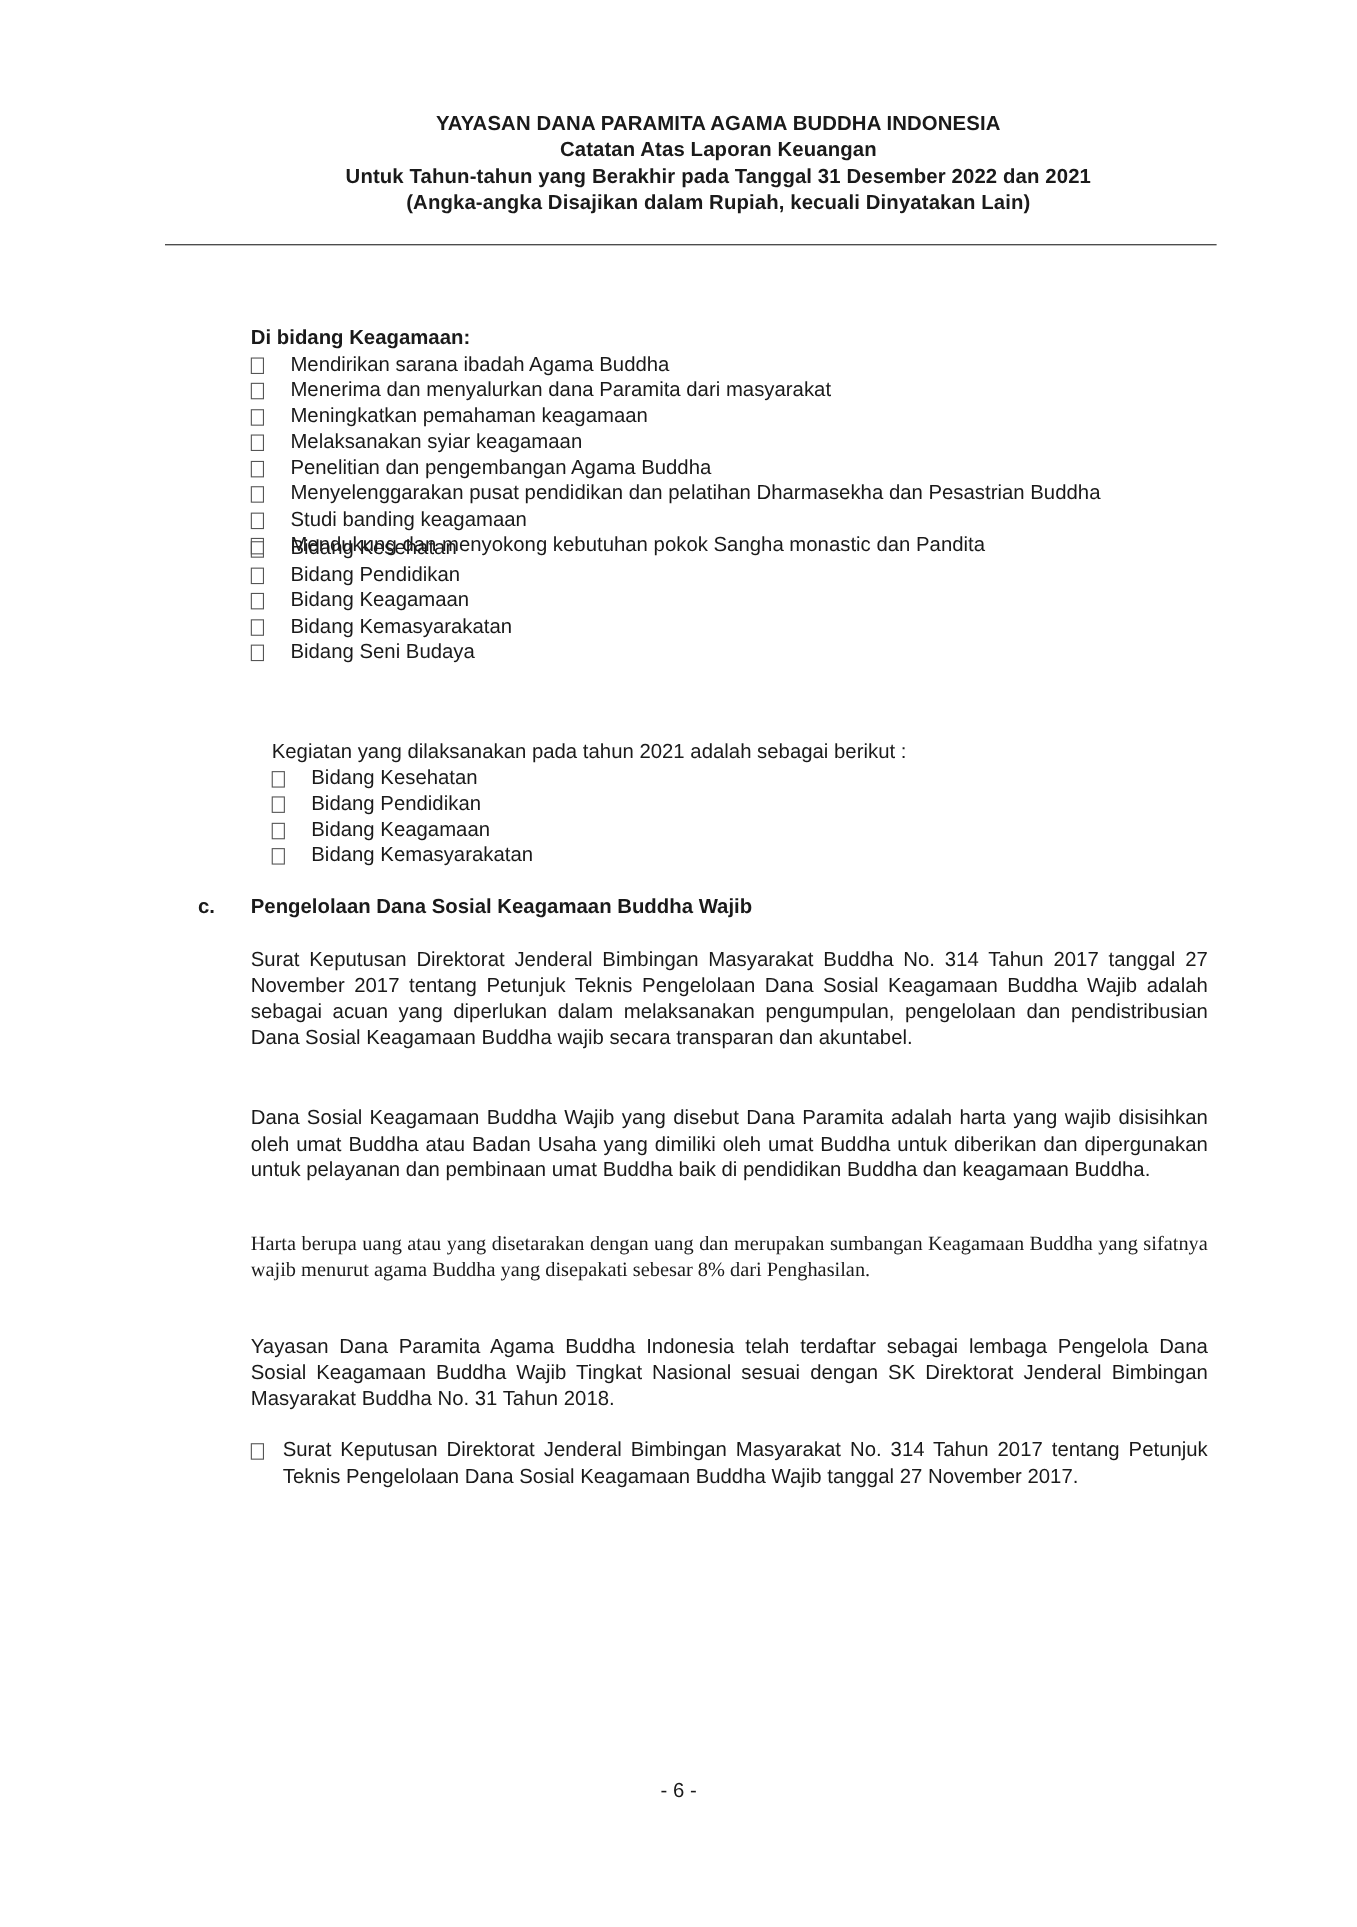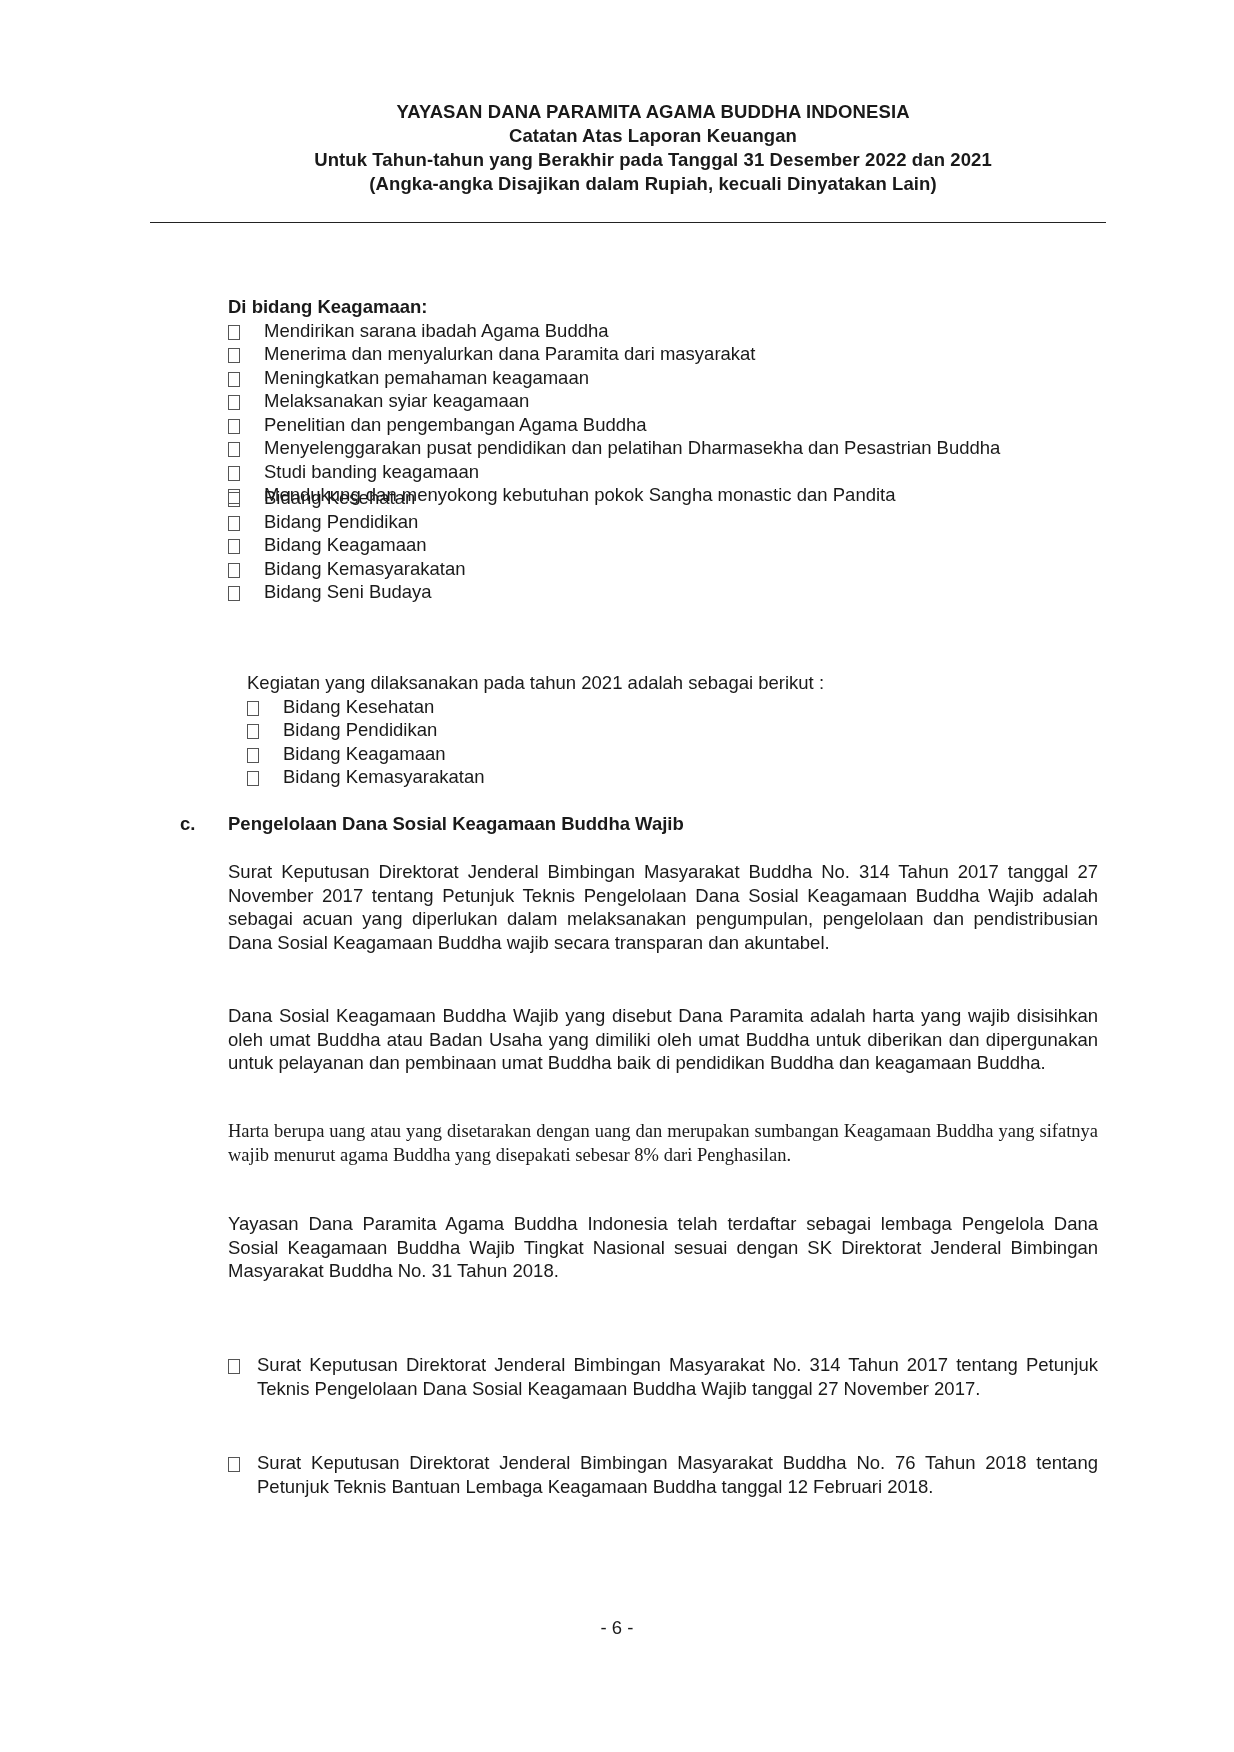--- a/index.html
+++ b/index.html
@@ -7,21 +7,21 @@
          font-family:"Liberation Sans", sans-serif; color:#1a1a1a; }
   .page { position:absolute; left:0; top:0; width:1234px; height:1752px; }
   .header { position:absolute; left:0; width:1234px; top:100px; text-align:center;padding-left:36px; }
   .header .hl { font-weight:bold; font-size:18.5px; line-height:24px; letter-spacing:0.1px; }
   .rule { position:absolute; left:150px; width:956px; top:222px; height:0; border-top:1.6px solid #222; }
   .block { position:absolute; left:228px; width:870px; font-size:18.5px; line-height:23.5px; }
   .sub-heading { font-weight:bold; }
   .bullet { display:flex; align-items:flex-start; }
   .box { display:inline-block; width:10px; height:13px; border:1px solid #555; margin-top:6px; margin-right:24px; flex:none; }
   .para { text-align:justify; }
-  .ref { display:flex; align-items:flex-start;margin-top:47px; }
+  .ref { display:flex; align-items:flex-start; }
   .ref .box { margin-right:17px; }
   .ref .txt { text-align:justify; flex:1; }
   .sec-c { position:absolute; left:180px; top:813px; font-size:18.5px; font-weight:bold; }
   .sec-c .letter { display:inline-block; width:48px; }
   .pageno { position:absolute; left:0; width:1234px; top:1617px; text-align:center; font-size:18.5px; }
 </style>
 </head>
 <body>
 
 <div class="page">
@@ -119,19 +119,15 @@
 
   <div class="block para" style="top:860px; width:870px;">Surat Keputusan Direktorat Jenderal Bimbingan Masyarakat Buddha No. 314 Tahun 2017 tanggal 27 November 2017 tentang Petunjuk Teknis Pengelolaan Dana Sosial Keagamaan Buddha Wajib adalah sebagai acuan yang diperlukan dalam melaksanakan pengumpulan, pengelolaan dan pendistribusian Dana Sosial Keagamaan Buddha wajib secara transparan dan akuntabel.</div>
   <div class="block para" style="top:1004px; width:870px;">Dana Sosial Keagamaan Buddha Wajib yang disebut Dana Paramita adalah harta yang wajib disisihkan oleh umat Buddha atau Badan Usaha yang dimiliki oleh umat Buddha untuk diberikan dan dipergunakan untuk pelayanan dan pembinaan umat Buddha baik di pendidikan Buddha dan keagamaan Buddha.</div>
   <div class="block para" style="top:1120px; width:870px;font-family:Liberation Serif, serif;">Harta berupa uang atau yang disetarakan dengan uang dan merupakan sumbangan Keagamaan Buddha yang sifatnya wajib menurut agama Buddha yang disepakati sebesar 8% dari Penghasilan.</div>
   <div class="block para" style="top:1212px; width:870px;">Yayasan Dana Paramita Agama Buddha Indonesia telah terdaftar sebagai lembaga Pengelola Dana Sosial Keagamaan Buddha Wajib Tingkat Nasional sesuai dengan SK Direktorat Jenderal Bimbingan Masyarakat Buddha No. 31 Tahun 2018.</div>
 
   <div class="block ref" style="top:1306px;">
     <span class="box"></span>
     <span class="txt">Surat Keputusan Direktorat Jenderal Bimbingan Masyarakat No. 314 Tahun 2017 tentang Petunjuk Teknis Pengelolaan Dana Sosial Keagamaan Buddha Wajib tanggal 27 November 2017.</span>
   </div>
-  <div class="block ref" style="top:1404px;">
-    <span class="box"></span>
-    <span class="txt">Surat Keputusan Direktorat Jenderal Bimbingan Masyarakat Buddha No. 76 Tahun 2018 tentang Petunjuk Teknis Bantuan Lembaga Keagamaan Buddha tanggal 12 Februari 2018.</span>
-  </div>
 
   <div class="pageno">- 6 -</div>
 </div>
 
 </body></html>

